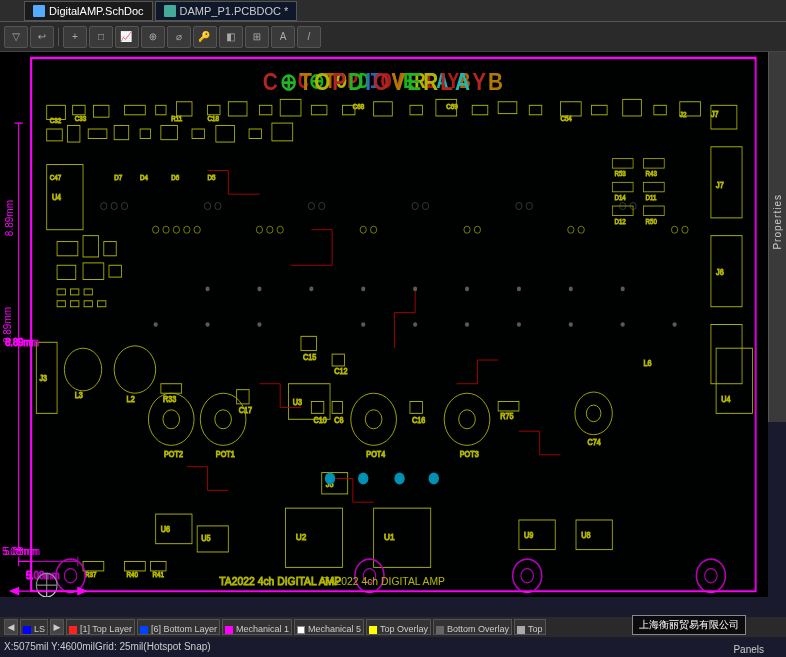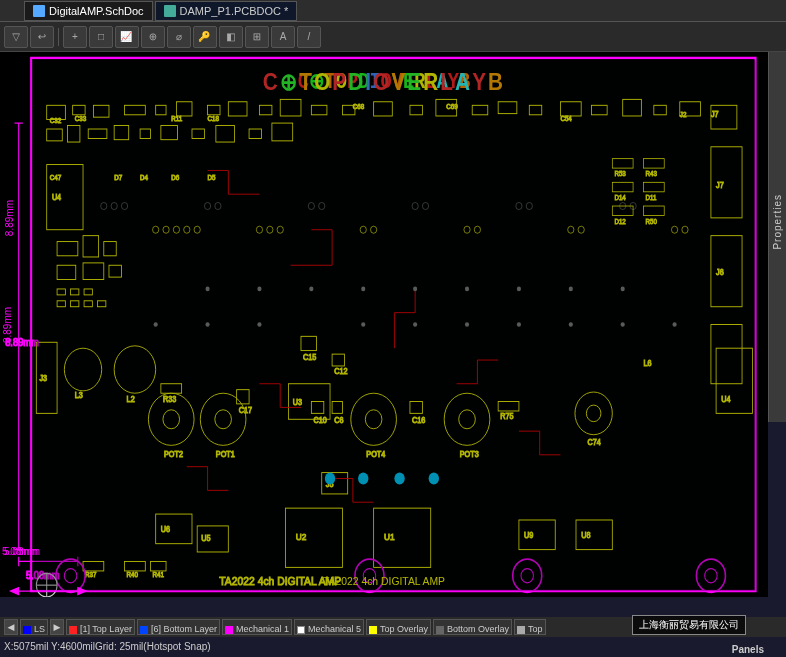--- a/index.html
+++ b/index.html
@@ -186,21 +186,20 @@
     }
 
     
     #panels-btn {
       position: absolute;
       bottom: 2px;
       right: 22px;
       font-size: 10px;
       color: #ccc;
       cursor: pointer;
-      font-weight: bold;
     }
 
     
     #watermark {
       position: absolute;
       bottom: 22px;
       right: 40px;
       background: rgba(0,0,0,0.7);
       border: 1px solid #888;
       padding: 2px 6px;

